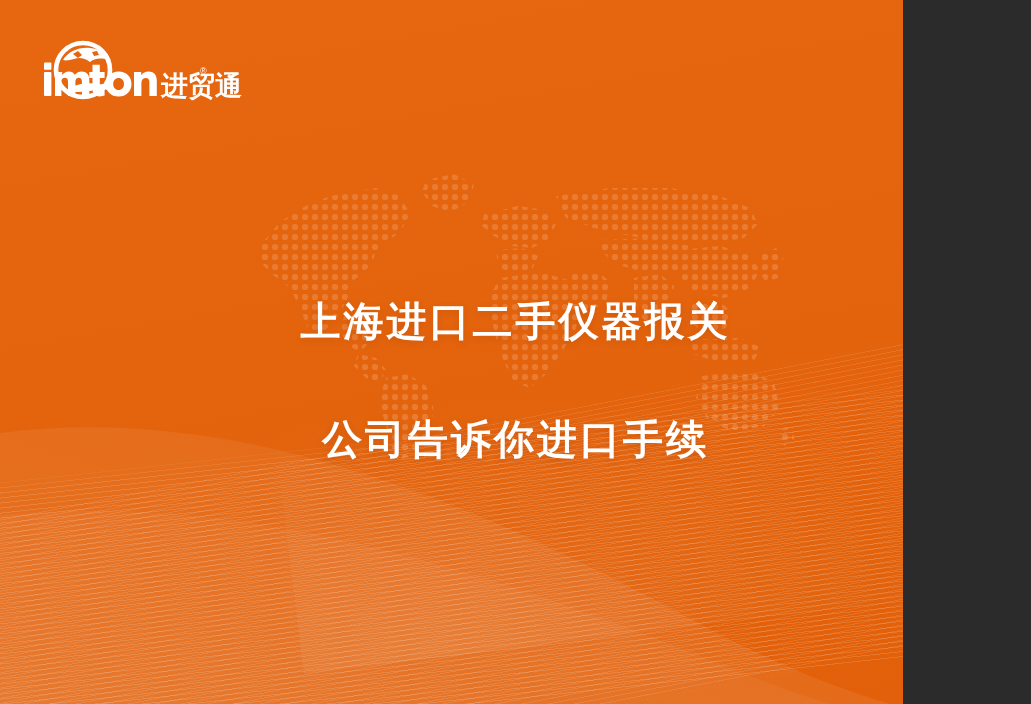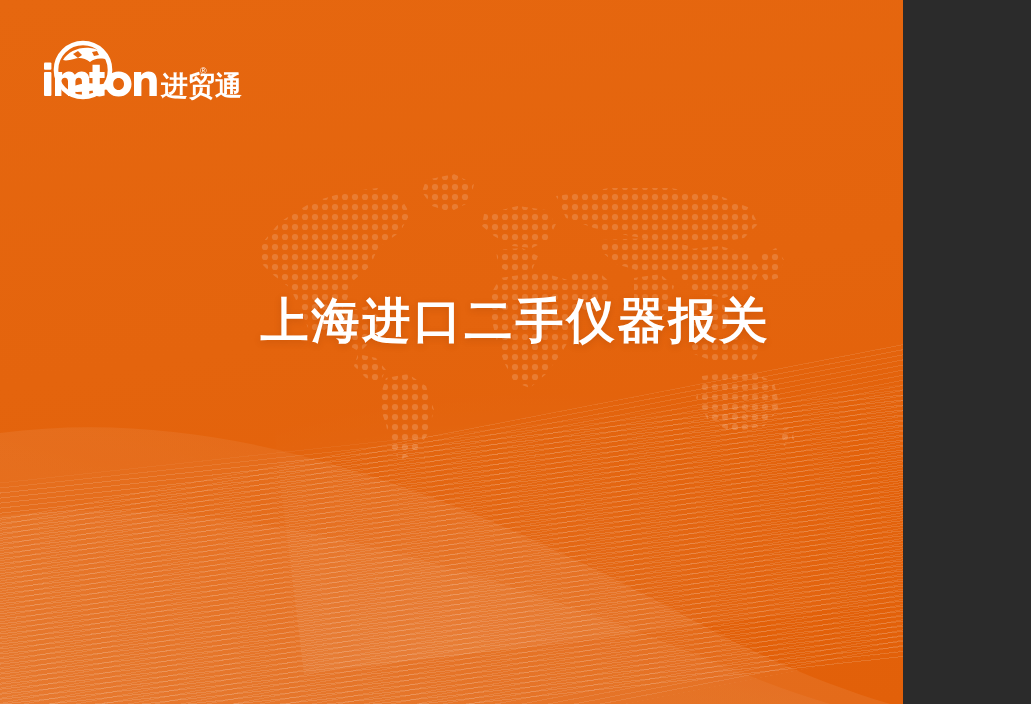--- a/index.html
+++ b/index.html
@@ -109,21 +109,21 @@
     left: 0;
     top: 262px;
     width: 1031px;
     text-align: center;
     pointer-events: none;
   }
   .headline-line {
     display: block;
     color: #ffffff;
     font-weight: bold;
-    font-size: 48px;
+    font-size: 40px;
     line-height: 118px;
     letter-spacing: 3px;
     text-shadow: 0 2px 7px rgba(120, 45, 0, 0.20);
   }
 </style>
 </head>
 <body>
 
 <div class="poster">
 
@@ -246,15 +246,16 @@
                  h-7.4 V56 c0,-2.6 -1.4,-4.1 -3.6,-4.1 c-2.5,0 -4.4,1.9 -4.4,4.9 V70 H96 Z"></path>
       </g>
 
       <text x="123" y="69" font-family="'Liberation Sans','DejaVu Sans',sans-serif" font-size="27" font-weight="bold" fill="#ffffff">进贸通</text>
       <text x="162" y="48" font-family="'Liberation Sans','DejaVu Sans',sans-serif" font-size="9" fill="#ffffff">®</text>
     </svg>
   </div>
 
   <div class="headline">
     <span class="headline-line">上海进口二手仪器报关</span>
+    <span class="headline-line">公司告诉你进口手续</span>
   </div>
 
 </div>
 
 </body></html>

